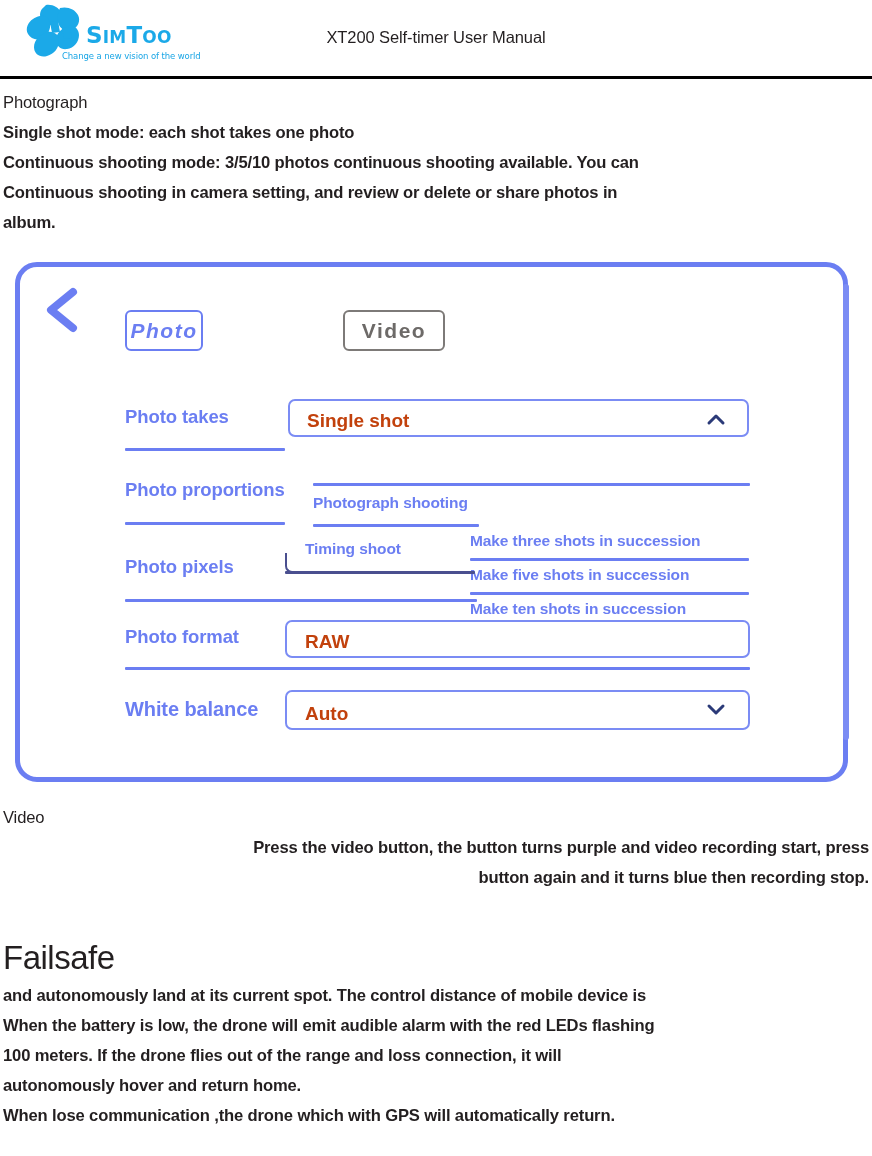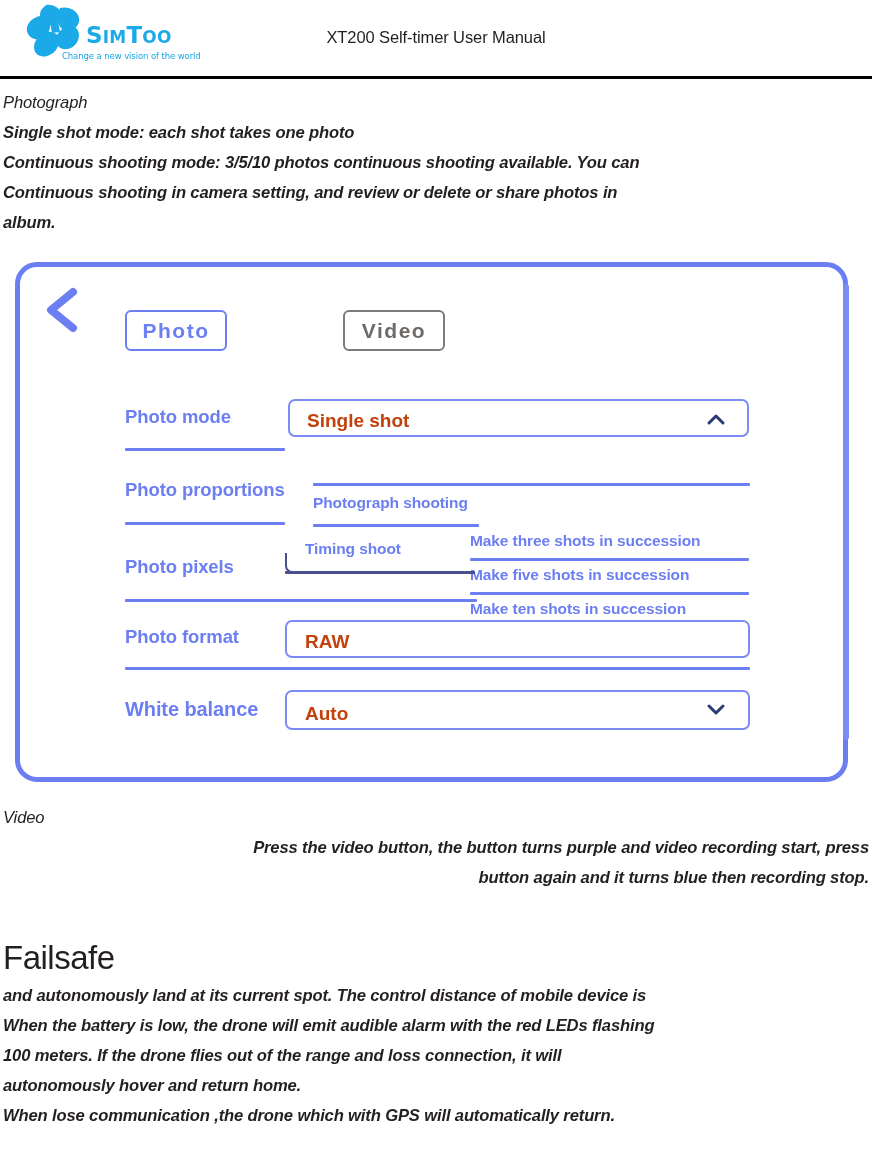--- a/index.html
+++ b/index.html
@@ -90,21 +90,20 @@
     top: 88px;
     width: 866px;
   }
 
   .line {
     font-size: 16.6px;
     line-height: 30px;
     color: #231f20;
     white-space: nowrap;
     letter-spacing: -0.15px;
-    font-style: italic;
   }
   .line.bold { font-weight: bold; }
   .line.indent { padding-left: 33px; text-align: right; }
 
   
   .ui-shot {
     position: absolute;
     left: 13px;
     top: 258px;
     width: 836px;
@@ -139,21 +138,21 @@
     border-radius: 6px;
     font-size: 21px;
     font-weight: bold;
     color: #6b7ef2;
     display: flex;
     align-items: center;
     justify-content: center;
     letter-spacing: 1.5px;
     background: #fff;
   }
-  .tab-photo { left: 125px; top: 317px; width: 102px; height: 41px; }
+  .tab-photo { left: 125px; top: 317px; width: 78px; height: 41px; font-style: italic; }
   .tab-video {
     left: 343px; top: 317px; width: 102px; height: 41px;
     border-color: #7d7a78; color: #6d6a68;
   }
 
   
   .row-label {
     position: absolute;
     font-size: 18.5px;
     font-weight: bold;
@@ -257,21 +256,21 @@
       <polyline points="34,8 12,26 34,44" fill="none" stroke="#6b7ef2" stroke-width="8" stroke-linecap="round" stroke-linejoin="round"></polyline>
     </svg>
 
     <div class="tab tab-photo" style="left:112px;top:52px;">
       <span>Photo</span>
     </div>
     <div class="tab tab-video" style="left:330px;top:52px;">
       <span>Video</span>
     </div>
 
-    <div class="row-label" style="left:112px;top:148px;">Photo mode</div>
+    <div class="row-label" style="left:112px;top:148px;">Photo takes</div>
     <div class="rule" style="left:112px;top:190px;width:160px;"></div>
 
     <div class="select-box" style="left:275px;top:141px;width:461px;height:38px;"></div>
     <div class="select-value" style="left:294px;top:152px;">Single shot</div>
     <svg class="chev" style="left:693px;top:155px;" viewBox="0 0 20 13">
       <polyline points="3,10 10,3 17,10" fill="none" stroke="#2b3a78" stroke-width="3" stroke-linecap="round" stroke-linejoin="round"></polyline>
     </svg>
 
     <div class="row-label" style="left:112px;top:221px;">Photo proportions</div>
     <div class="rule" style="left:112px;top:264px;width:160px;"></div>

